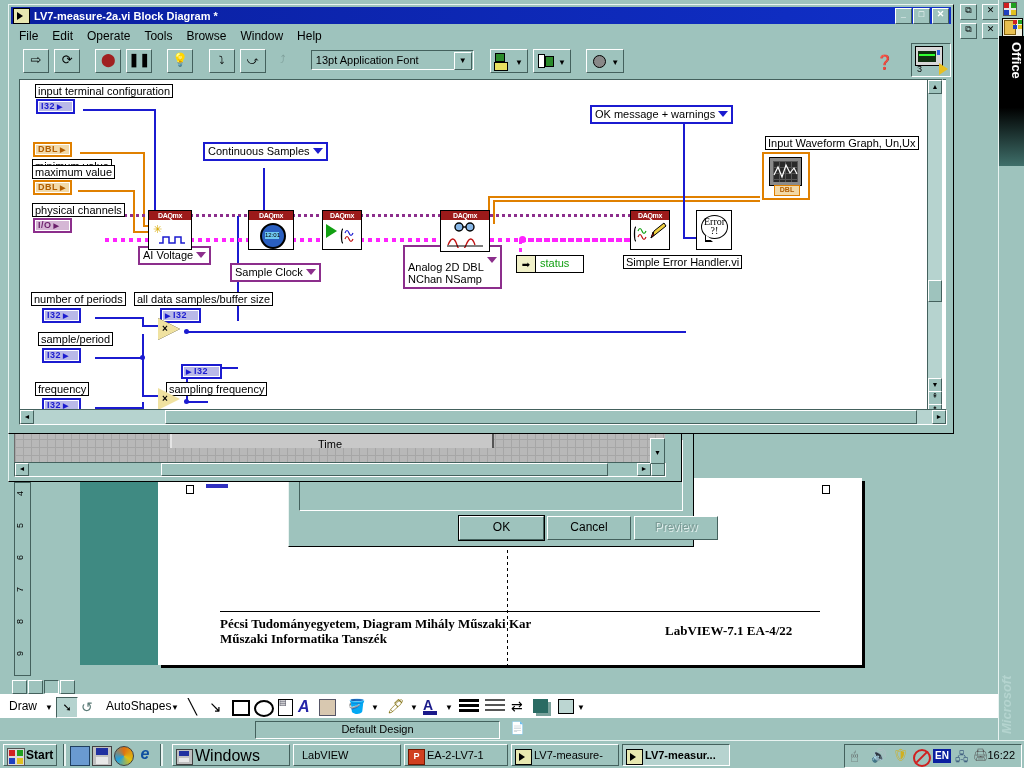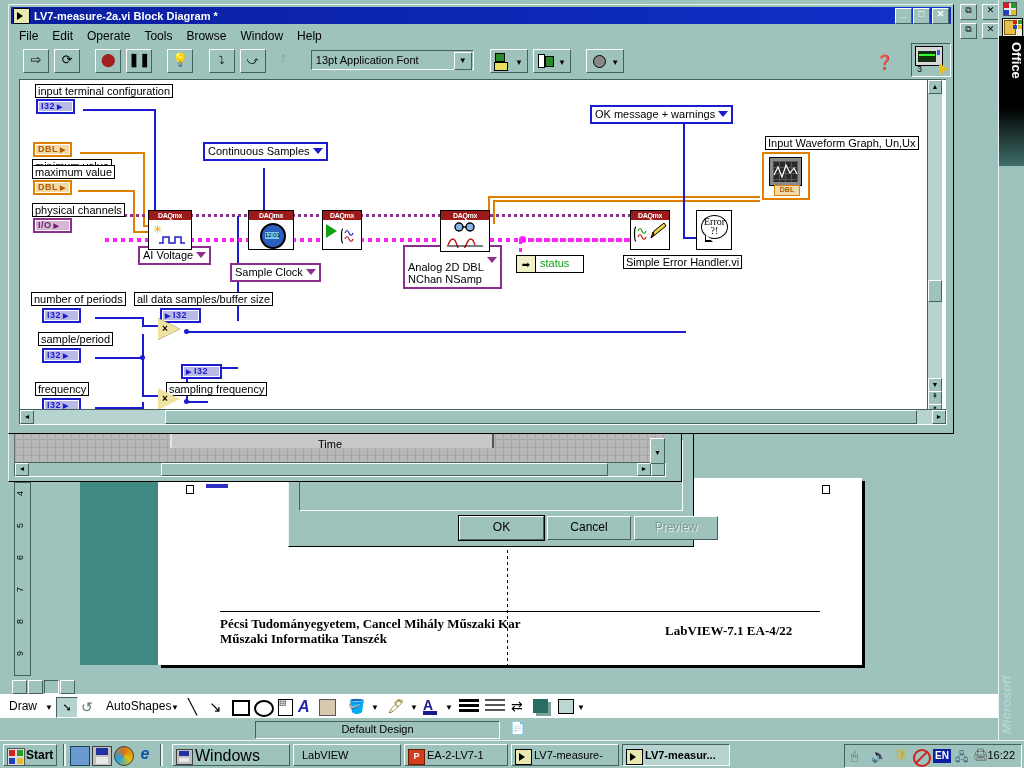--- a/index.html
+++ b/index.html
@@ -150,21 +150,21 @@
       <span class="rt" style="top:168px;">9</span>
     </div>
 
     <div id="slide"></div>
     <div id="slidewhite"></div>
     <div id="slide-center-dash"></div>
     <div id="slide-box1"></div>
     <div id="slide-box2"></div>
     <div id="slide-bluebar"></div>
     <div id="slide-hr"></div>
-    <div id="slide-foot" style="white-space:pre-line">Pécsi Tudományegyetem, Cancel Mihály Műszaki Kar
+    <div id="slide-foot" style="white-space:pre-line">Pécsi Tudományegyetem, Diagram Mihály Műszaki Kar
 Műszaki Informatika Tanszék</div>
     <div id="slide-foot2">LabVIEW-7.1 EA-4/22</div>
 
     <div style="position:absolute;left:288px;top:430px;width:404px;height:115px;background:#9ec3bd;
                 border-top:1px solid #e9f3f1;border-left:1px solid #e9f3f1;border-right:1px solid #000;border-bottom:1px solid #000;">
       <div class="in" style="position:absolute;left:10px;top:8px;right:10px;height:70px;"></div>
       <div class="out2" style="position:absolute;left:168px;top:21px;width:68px;height:16px;background:#9ec3bd;"></div>
       <div class="out2" style="position:absolute;left:240px;top:21px;width:68px;height:16px;background:#9ec3bd;"></div>
       <div class="out2" style="position:absolute;left:170px;top:85px;width:83px;height:22px;background:#9ec3bd;
                   text-align:center;line-height:21px;font-size:12px;outline:1px solid #000;">OK</div>

